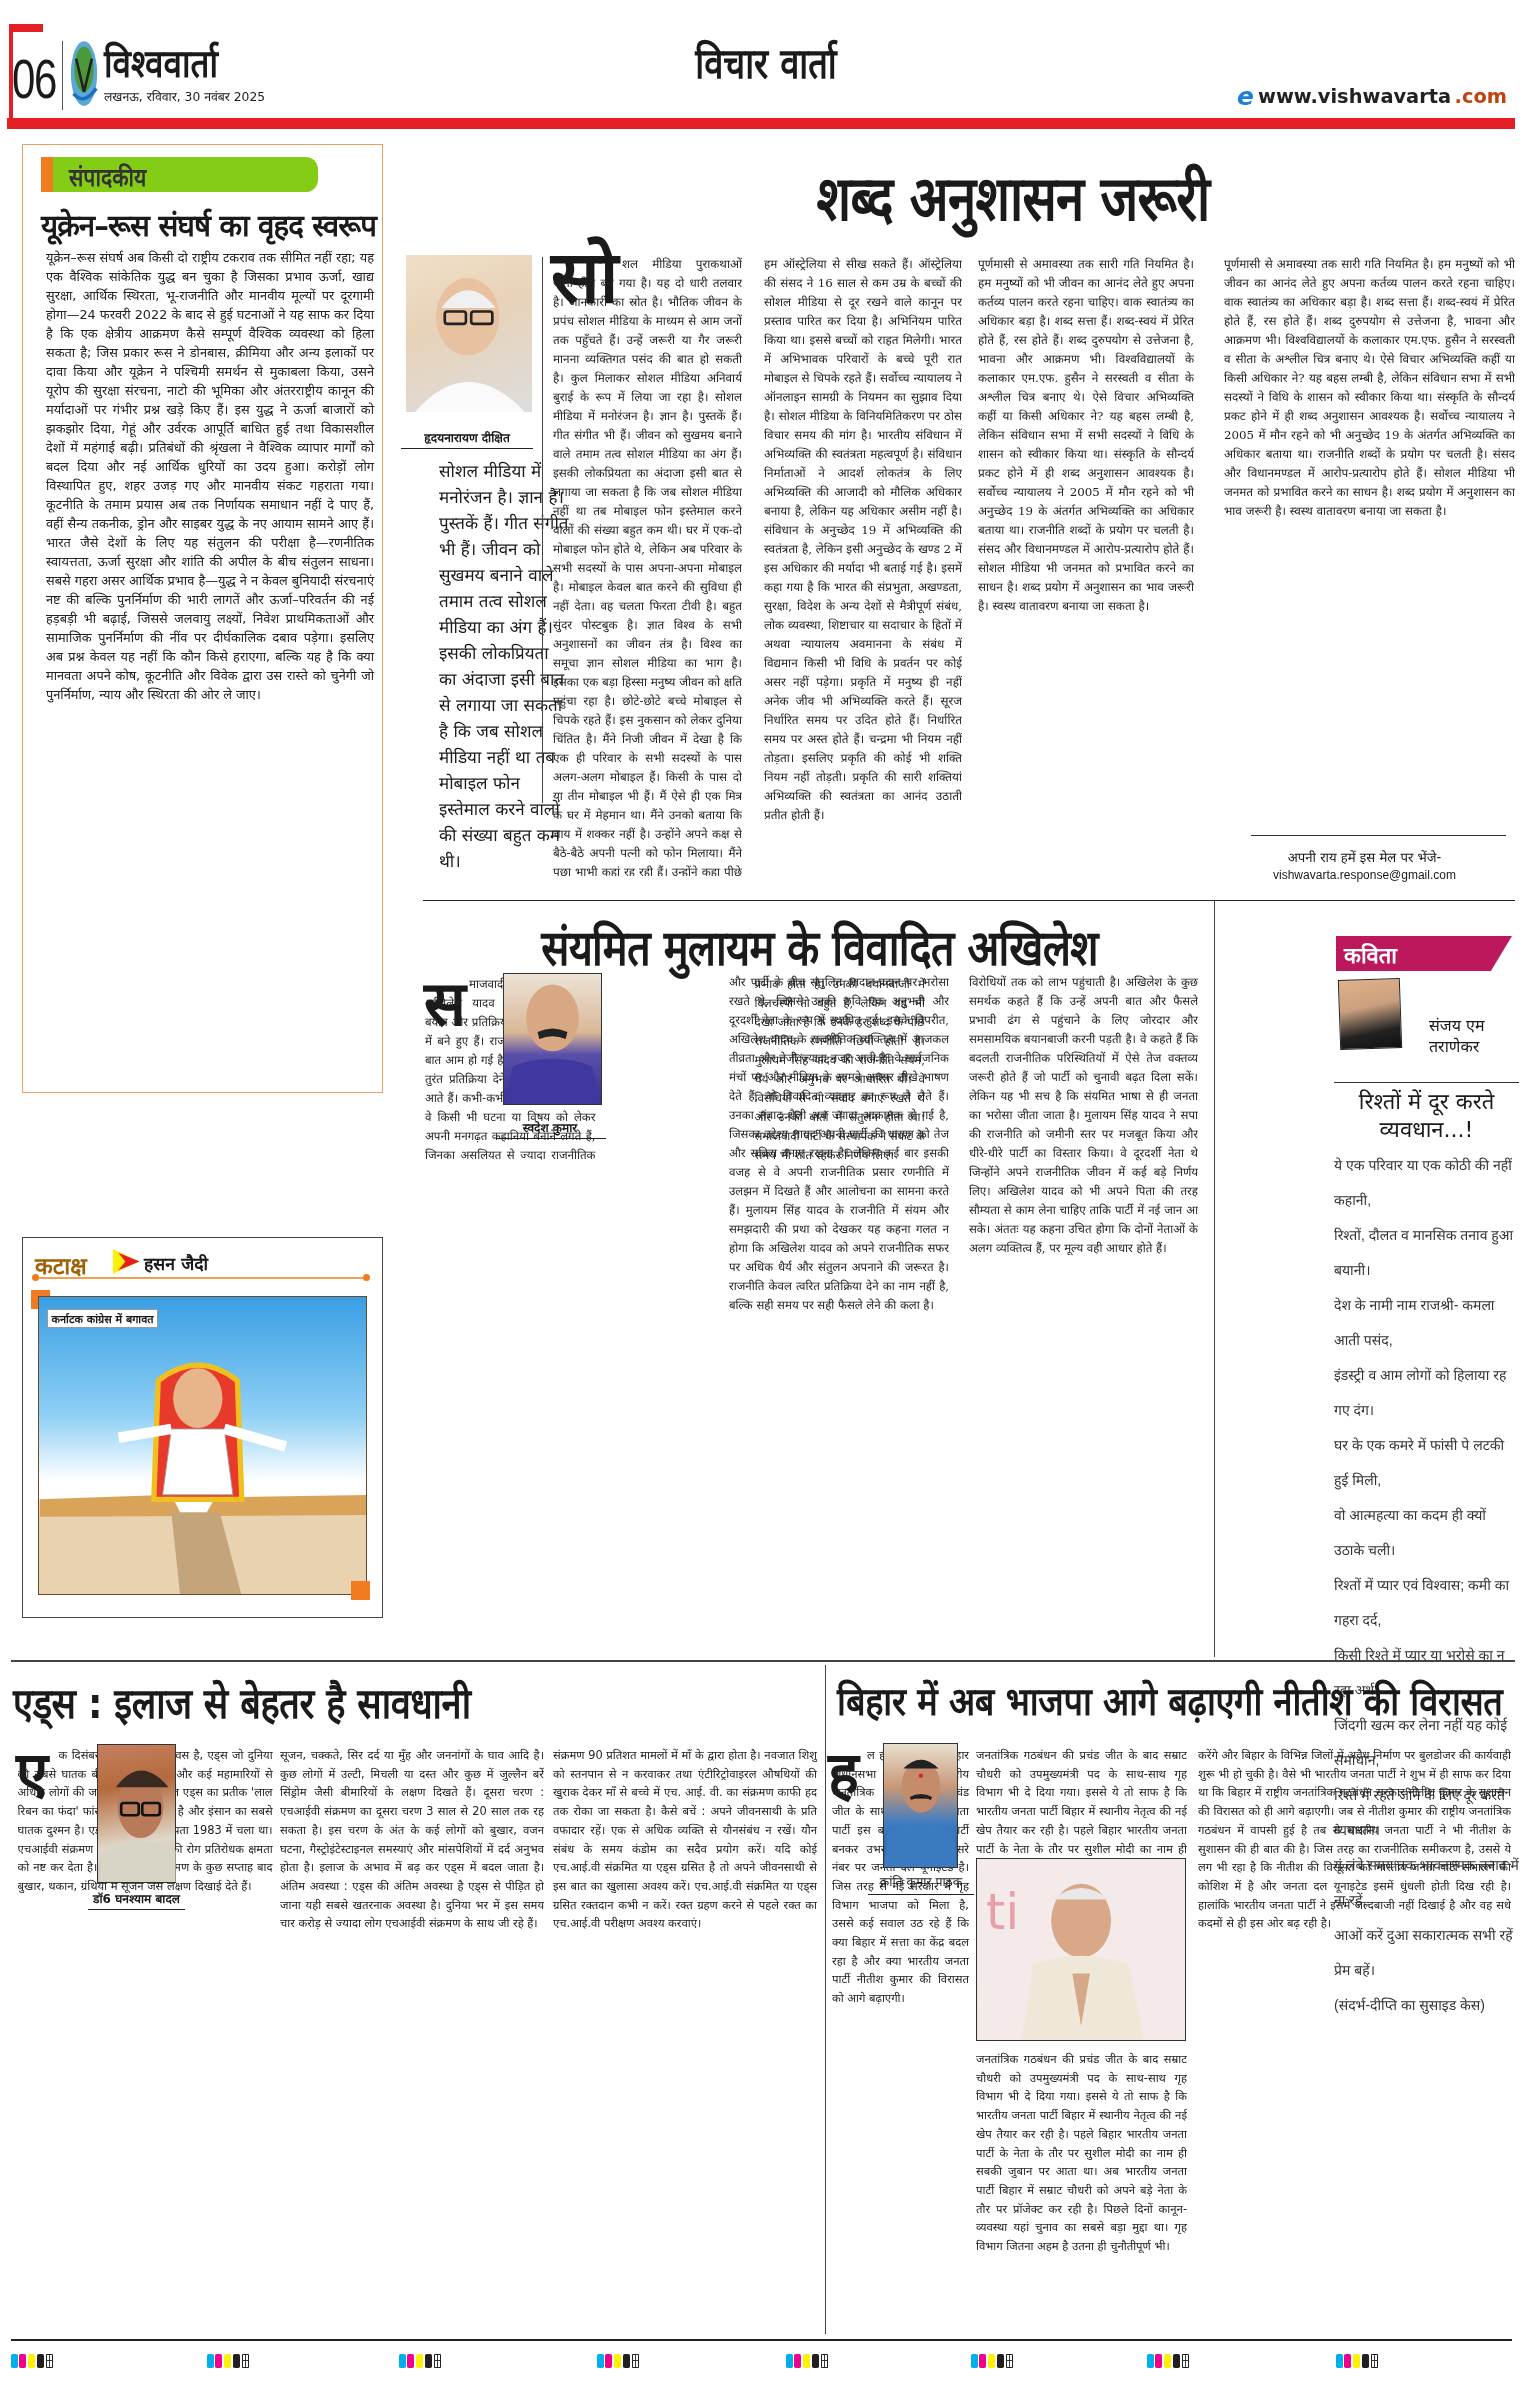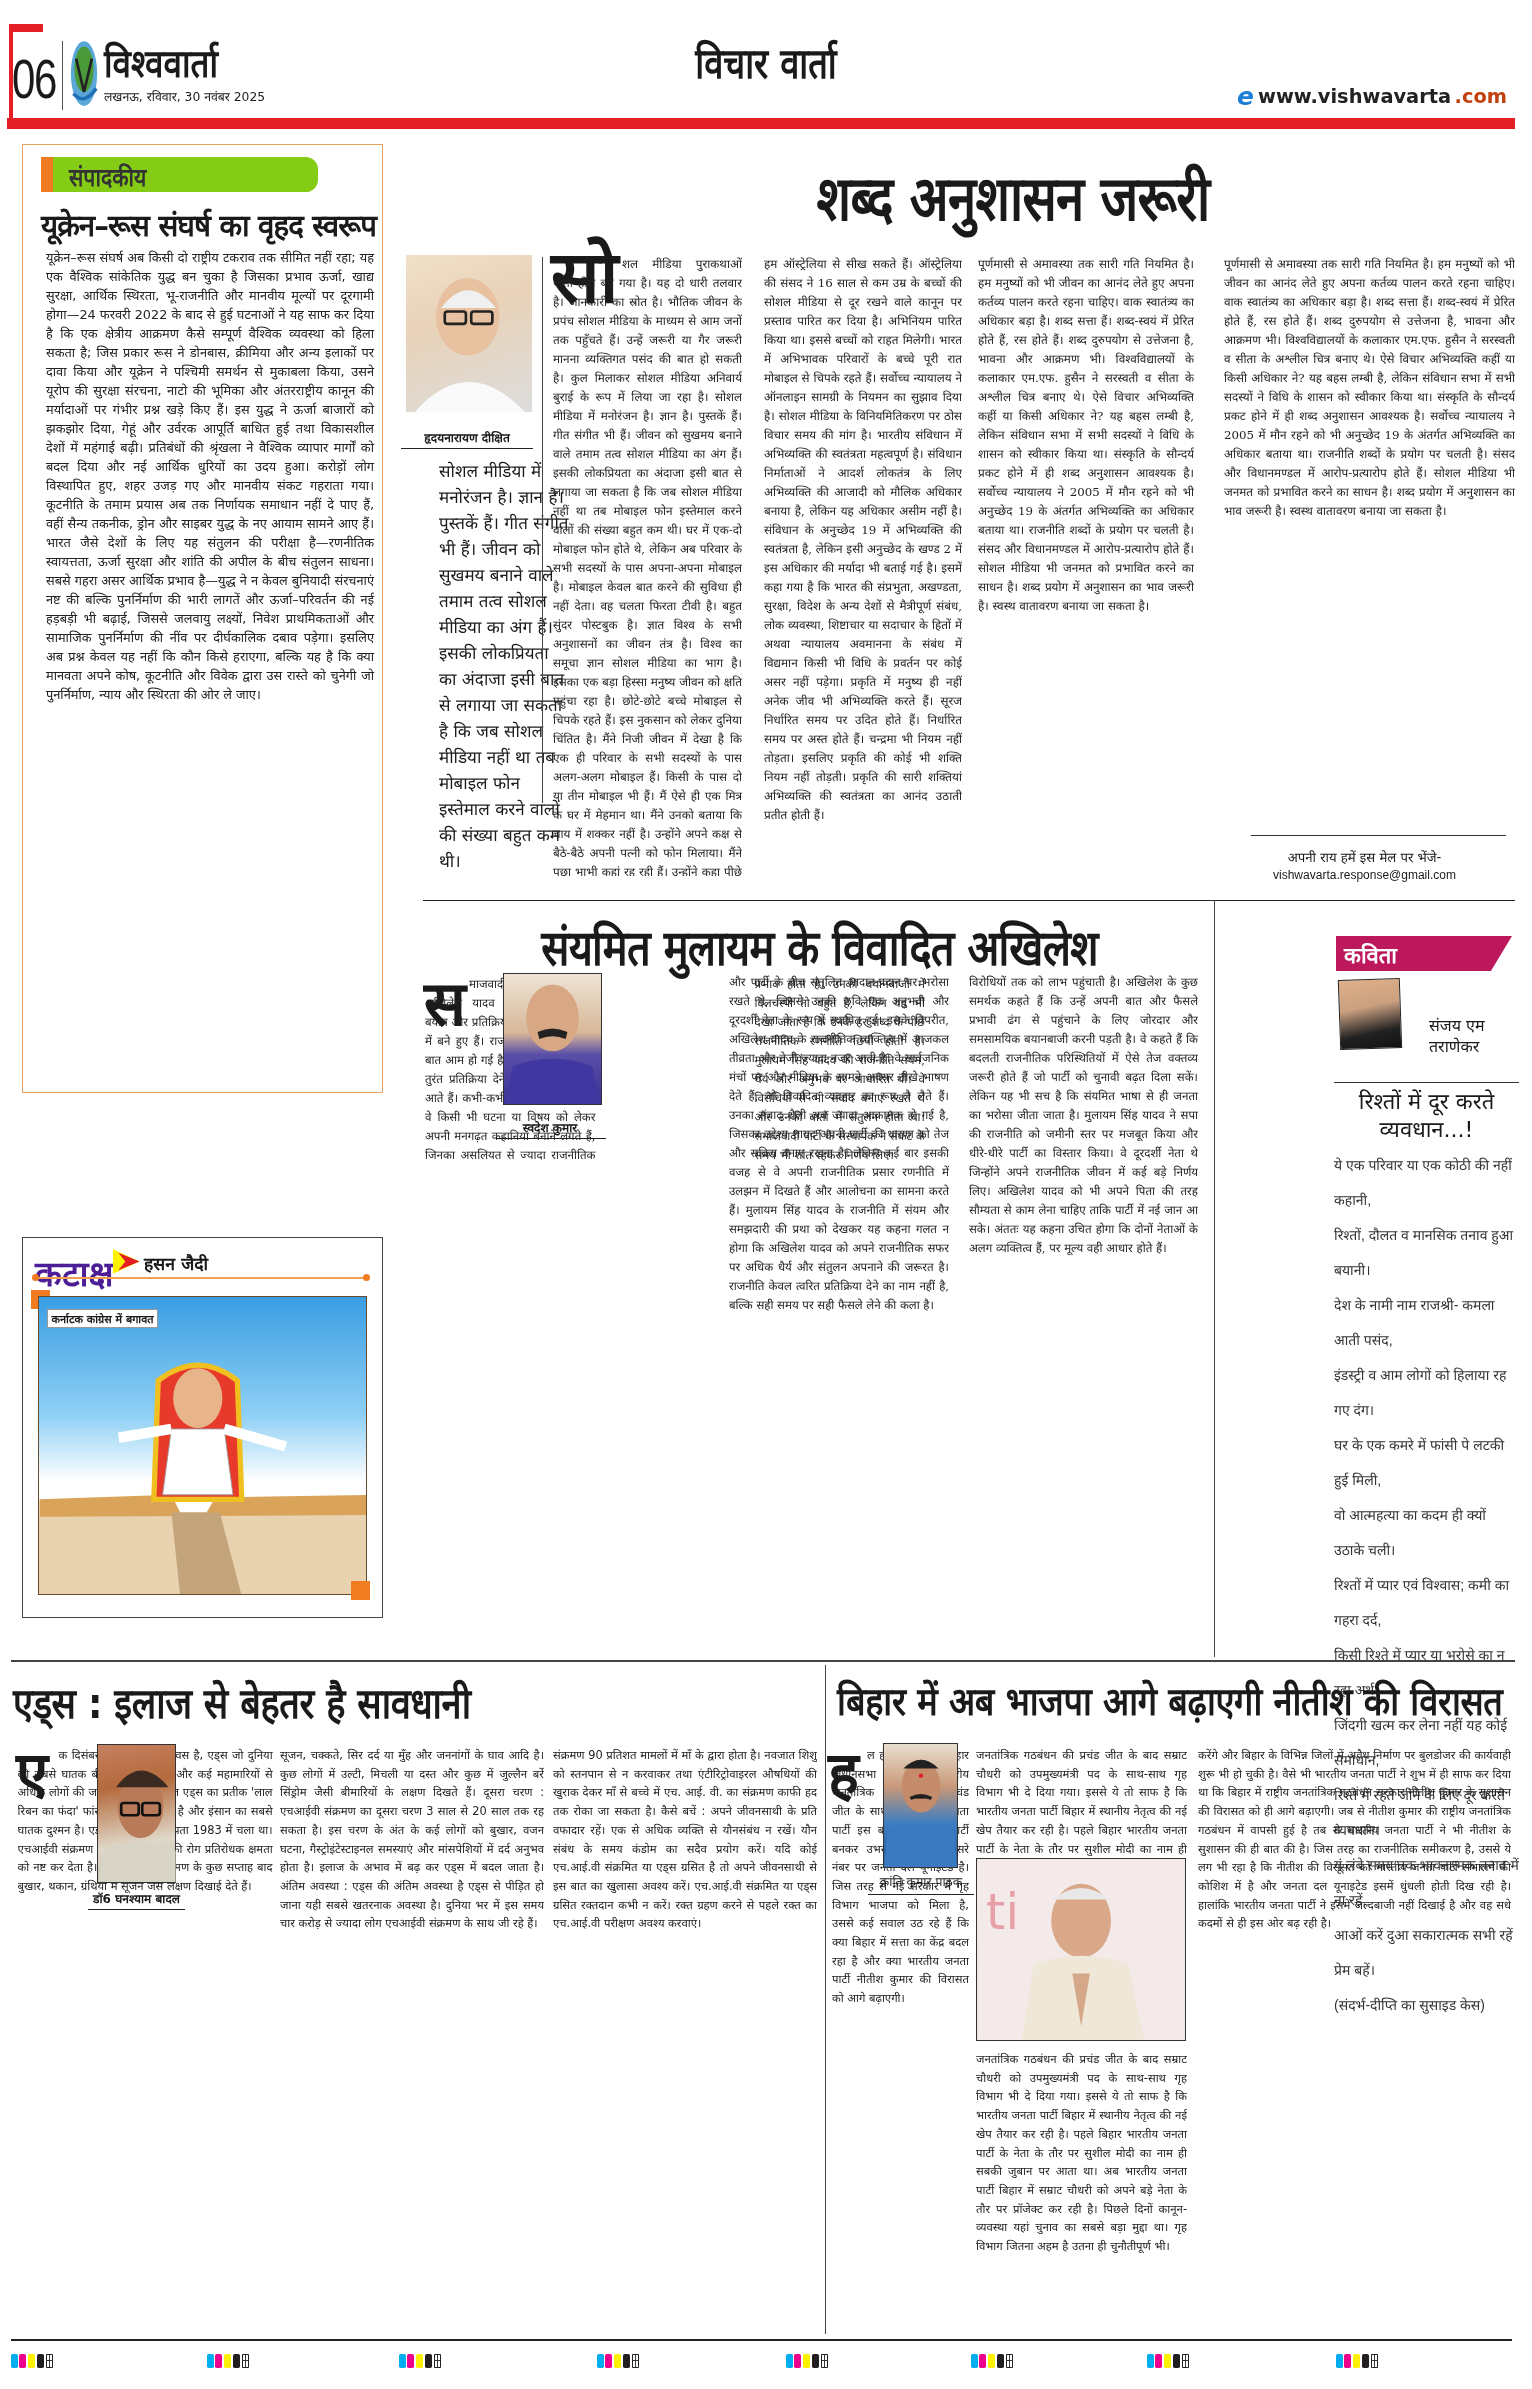--- a/index.html
+++ b/index.html
@@ -20,21 +20,21 @@
   
   .edit-box { left: 22px; top: 144px; width: 361px; height: 949px; border: 1.8px solid #e8a060; }
   .edit-tag { left: 41px; top: 157px; width: 277px; height: 35px; background: #84cc16; border-radius: 0 12.3px 12.3px 0; }
   .edit-tag .bar { position: absolute; left: 0; top: 0; width: 12.3px; height: 35px; background: #f07b20; }
   .edit-tag span { position: absolute; left: 28px; top: 1.8px; font-size: 25px; font-weight: 700; color: #333; transform: scaleX(0.85); transform-origin: left; }
   .edit-head { left: 41px; top: 204px; width: 282px; font-size: 30px; font-weight: 800; letter-spacing: -0.9px; transform: scaleX(0.98); transform-origin: left; white-space: nowrap; }
   .edit-body { left: 46px; top: 248px; width: 328px; font-size: 12.8px; line-height: 19px; text-align: justify; color: #222; }
 
   
   .cartoon-box { left: 22px; top: 1237px; width: 361px; height: 381px; border: 1.8px solid #444; }
-  .kataksh { left: 35px; top: 1249px; font-size: 35px; font-weight: 700; color: #4c1d95; text-align: center; }
+  .kataksh { left: 35px; top: 1249px; font-size: 23px; font-weight: 700; color: #a16207; text-align: center; }
   .kataksh-arrow { left: 103px; top: 1249px; width: 26.4px; height: 25px; }
   .cartoonist { left: 135px; top: 1251px; font-size: 17.6px; font-weight: 700; }
   .kataksh-line { left: 35px; top: 1277px; width: 332px; height: 1.8px; background: #f0a050; }
   .kataksh-line::before, .kataksh-line::after { content:""; position:absolute; top:-2.6px; width:7px; height:7px; border-radius:50%; background:#f07b20; }
   .kataksh-line::before { left:-2.6px; } .kataksh-line::after { right:-2.6px; }
   .cartoon-img { left: 38px; top: 1296px; width: 329px; height: 299px; overflow: hidden; border: 1.8px solid #6b4a2a; background: linear-gradient(#3a9ee3 0%, #8fd0f5 40%, #fff 62%, #fff 100%); }
   .cartoon-corner-tl { left: 31px; top: 1290px; width: 19.4px; height: 19.4px; background: #f07b20; }
   .cartoon-corner-br { left: 351px; top: 1581px; width: 19.4px; height: 19.4px; background: #f07b20; }
   .cartoon-cap { left: 47px; top: 1309px; background: #fff; font-size: 11px; padding: 0.9px 3.5px; border: 0.9px solid #999; font-weight: 700; }
 

